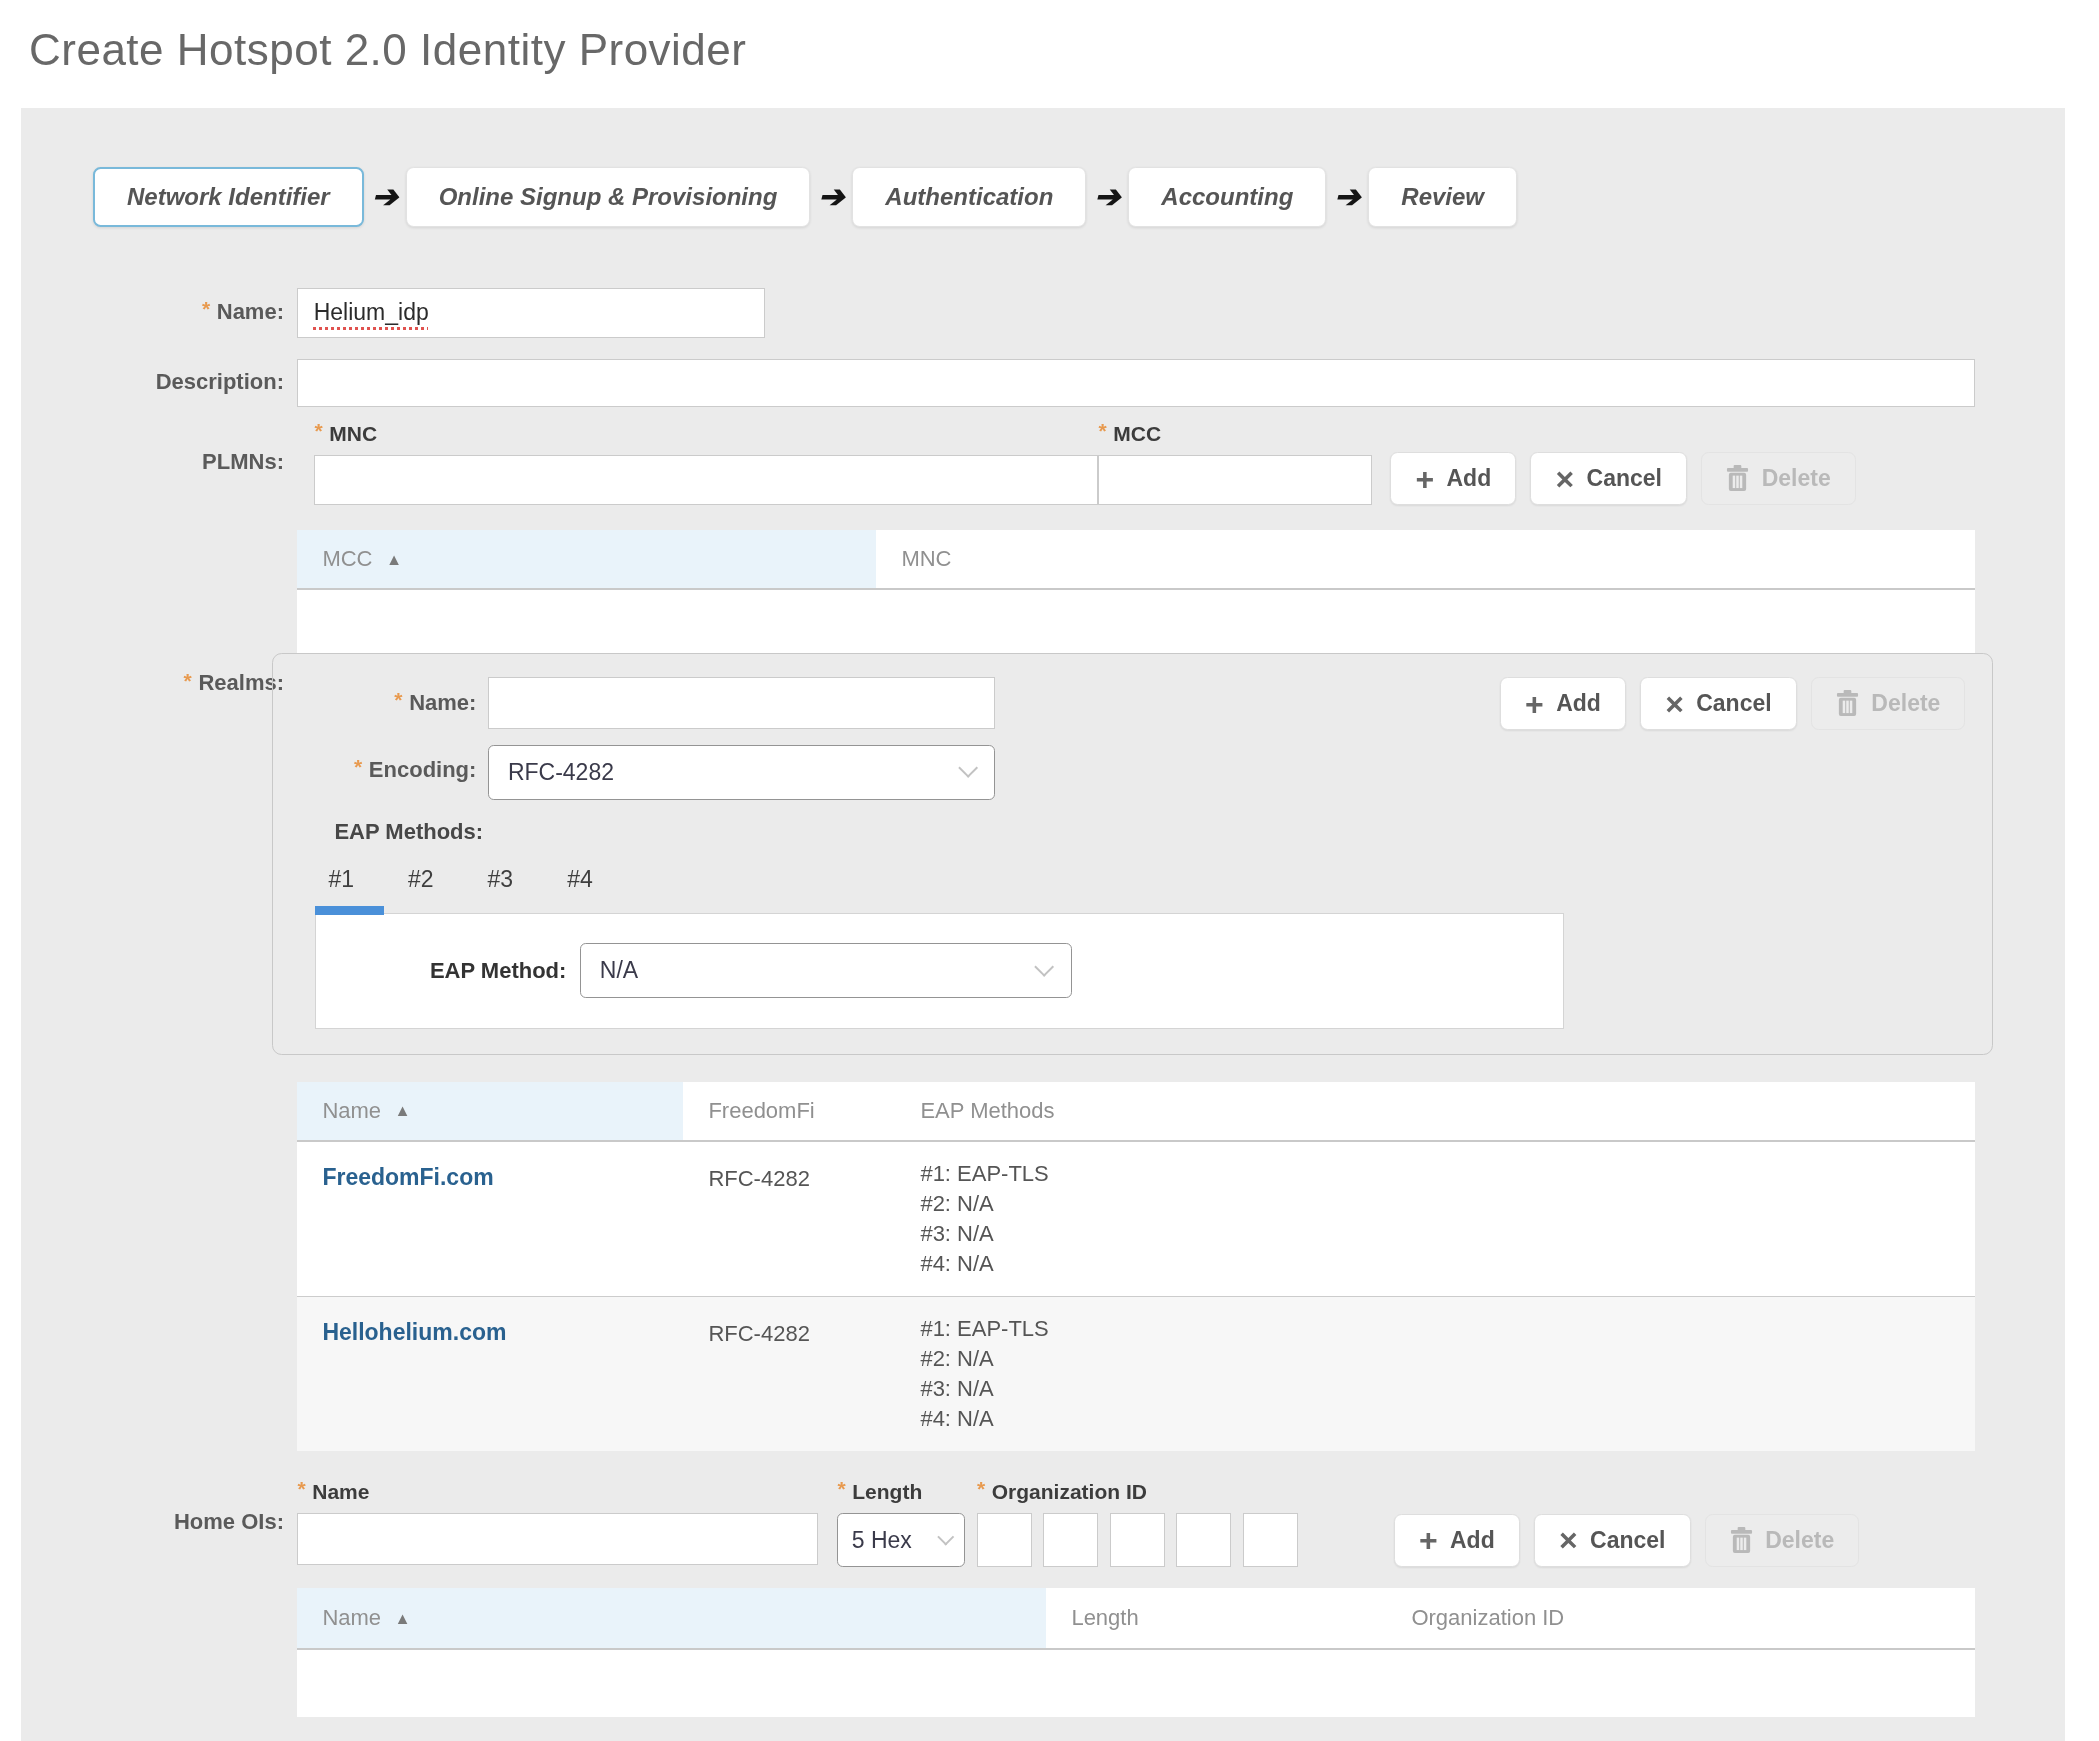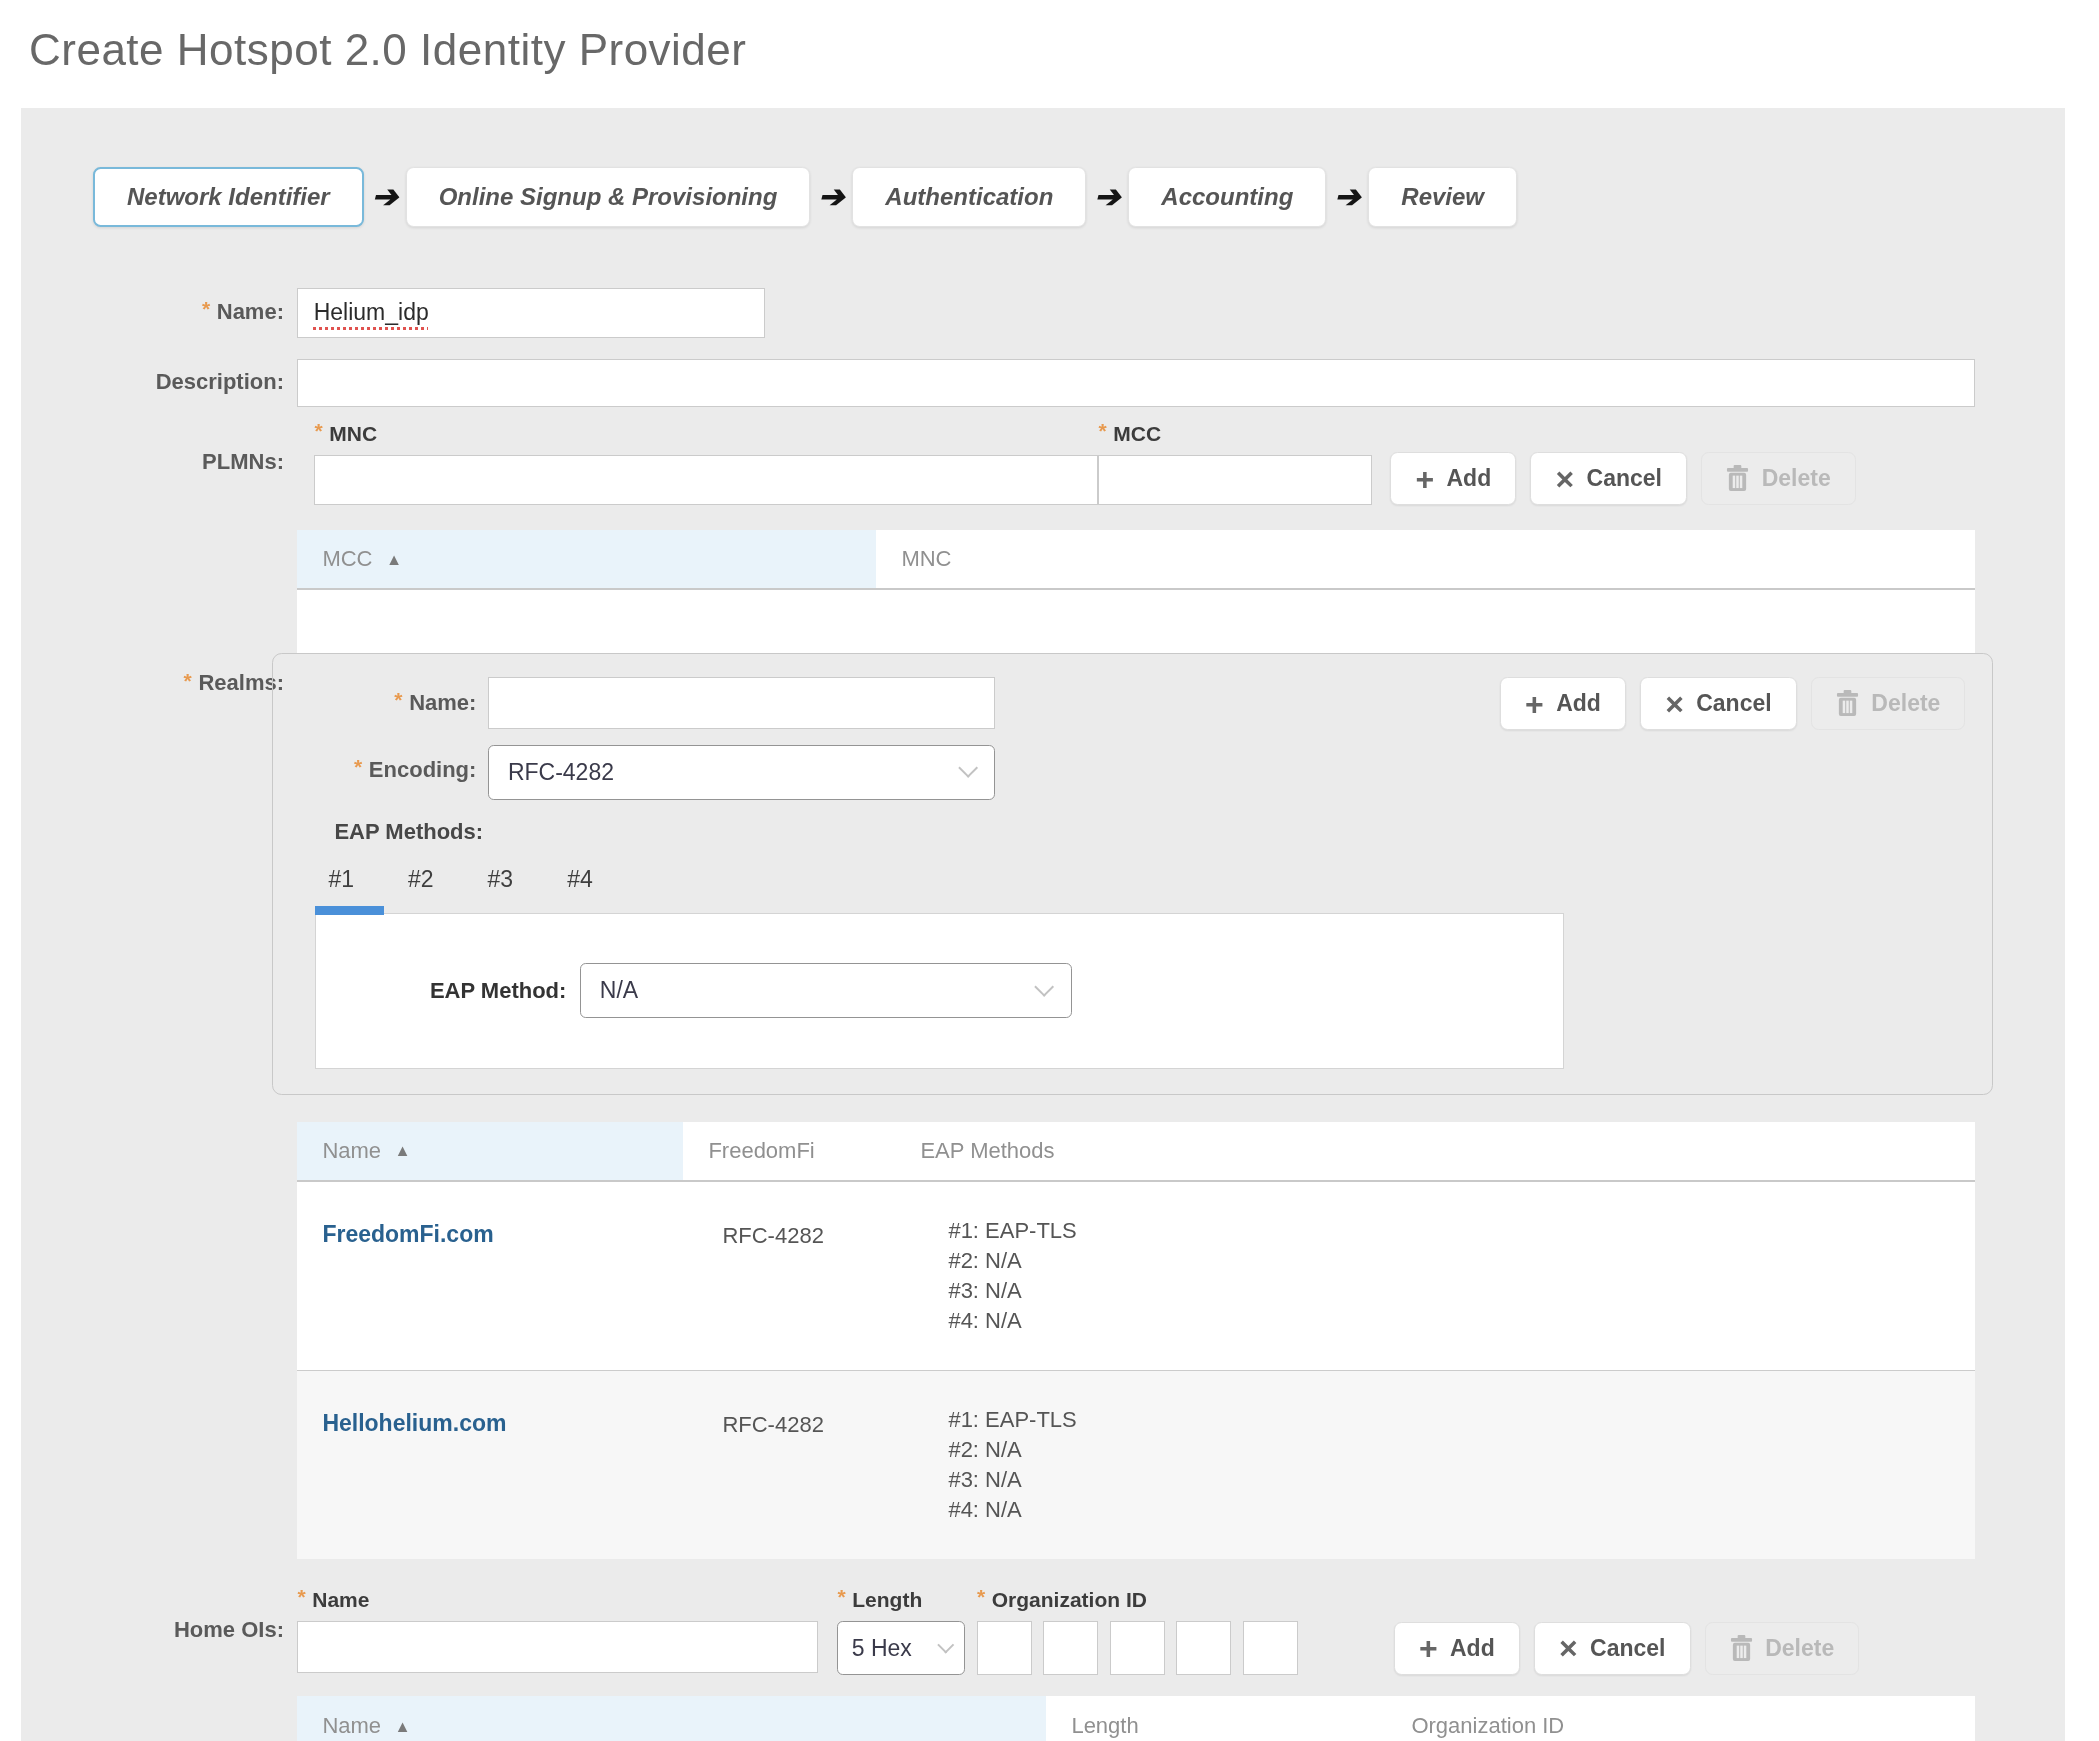--- a/index.html
+++ b/index.html
@@ -77,21 +77,21 @@
   
   .tbl { width: 1678px; }
   .thead { display: flex; height: 60px; border-bottom: 2.9px solid #c9c9c9; }
   .th {
     display: flex; align-items: center; padding-left: 25px;
     font-size: 22px; color: #909090; background: #fff; cursor: pointer; white-space: nowrap;
   }
   .th.sorted { background: #e9f3fa; }
   .sort { font-size: 16.3px; color: #7a7a7a; margin-left: 13.4px; }
   .tbody-empty { background: #fff; height: 63px; }
-  .trow { display: flex; background: #fff; padding: 34px 0; gap: 14px; }
+  .trow { display: flex; background: #fff; padding: 17px 0; }
   .trow.alt { background: #f7f7f7; border-top: 1.9px solid #cccccc; }
   .tcell { padding-left: 25px; font-size: 22px; color: #555; }
   .link { font-size: 23px; font-weight: 700; color: #29618f; text-decoration: none; cursor: pointer; }
   .multiline { white-space: pre-line; line-height: 30px; }
   
   .c1 { width: 386px; flex: 0 0 386px; }
   .c2 { width: 212px; flex: 0 0 212px; }
   .c3 { flex: 1; }
   
   .p1 { width: 579px; flex: 0 0 579px; }
@@ -110,21 +110,21 @@
   .fs-label {
     flex: 0 0 184px; text-align: right; padding-top: 12.4px;
     font-size: 22px; font-weight: 600; color: #5a5a5a; white-space: nowrap;
   }
   .fs-buttons { position: absolute; top: 23px; right: 27px; }
   .eap-label { margin: 19px 0 0 42px; font-size: 22px; font-weight: 600; color: #474747; }
   .tabs { display: flex; gap: 54px; margin: 21px 0 0 36px; font-size: 23px; color: #3f3f3f; }
   .tab { cursor: pointer; padding-bottom: 3.8px; }
   .tabbar { width: 69px; height: 8.6px; background: #4a90d9; margin: 9.6px 0 0 23px; position: relative; z-index: 2; }
   .tabpanel {
-    margin: -1.9px 0 13.4px 23px; width: 1249px; height: 156px;
+    margin: -1.9px 0 13.4px 23px; width: 1249px; height: 116px;
     background: #fff; border: 1px solid #d4d4d4;
     display: flex; align-items: center;
   }
   .tabpanel .fs-label { flex: 0 0 250px; padding-top: 0; color: #333; font-weight: 700; }
   
   .hoi-fields { display: flex; align-items: flex-start; }
   .org-boxes { display: flex; gap: 11.5px; }
   .org-box { width: 55px; height: 54px; background: #fff; border: 1px solid #cbcbcb; outline: none; text-align: center; font-size: 23px; }
   .trash { display: block; }
 </style>

